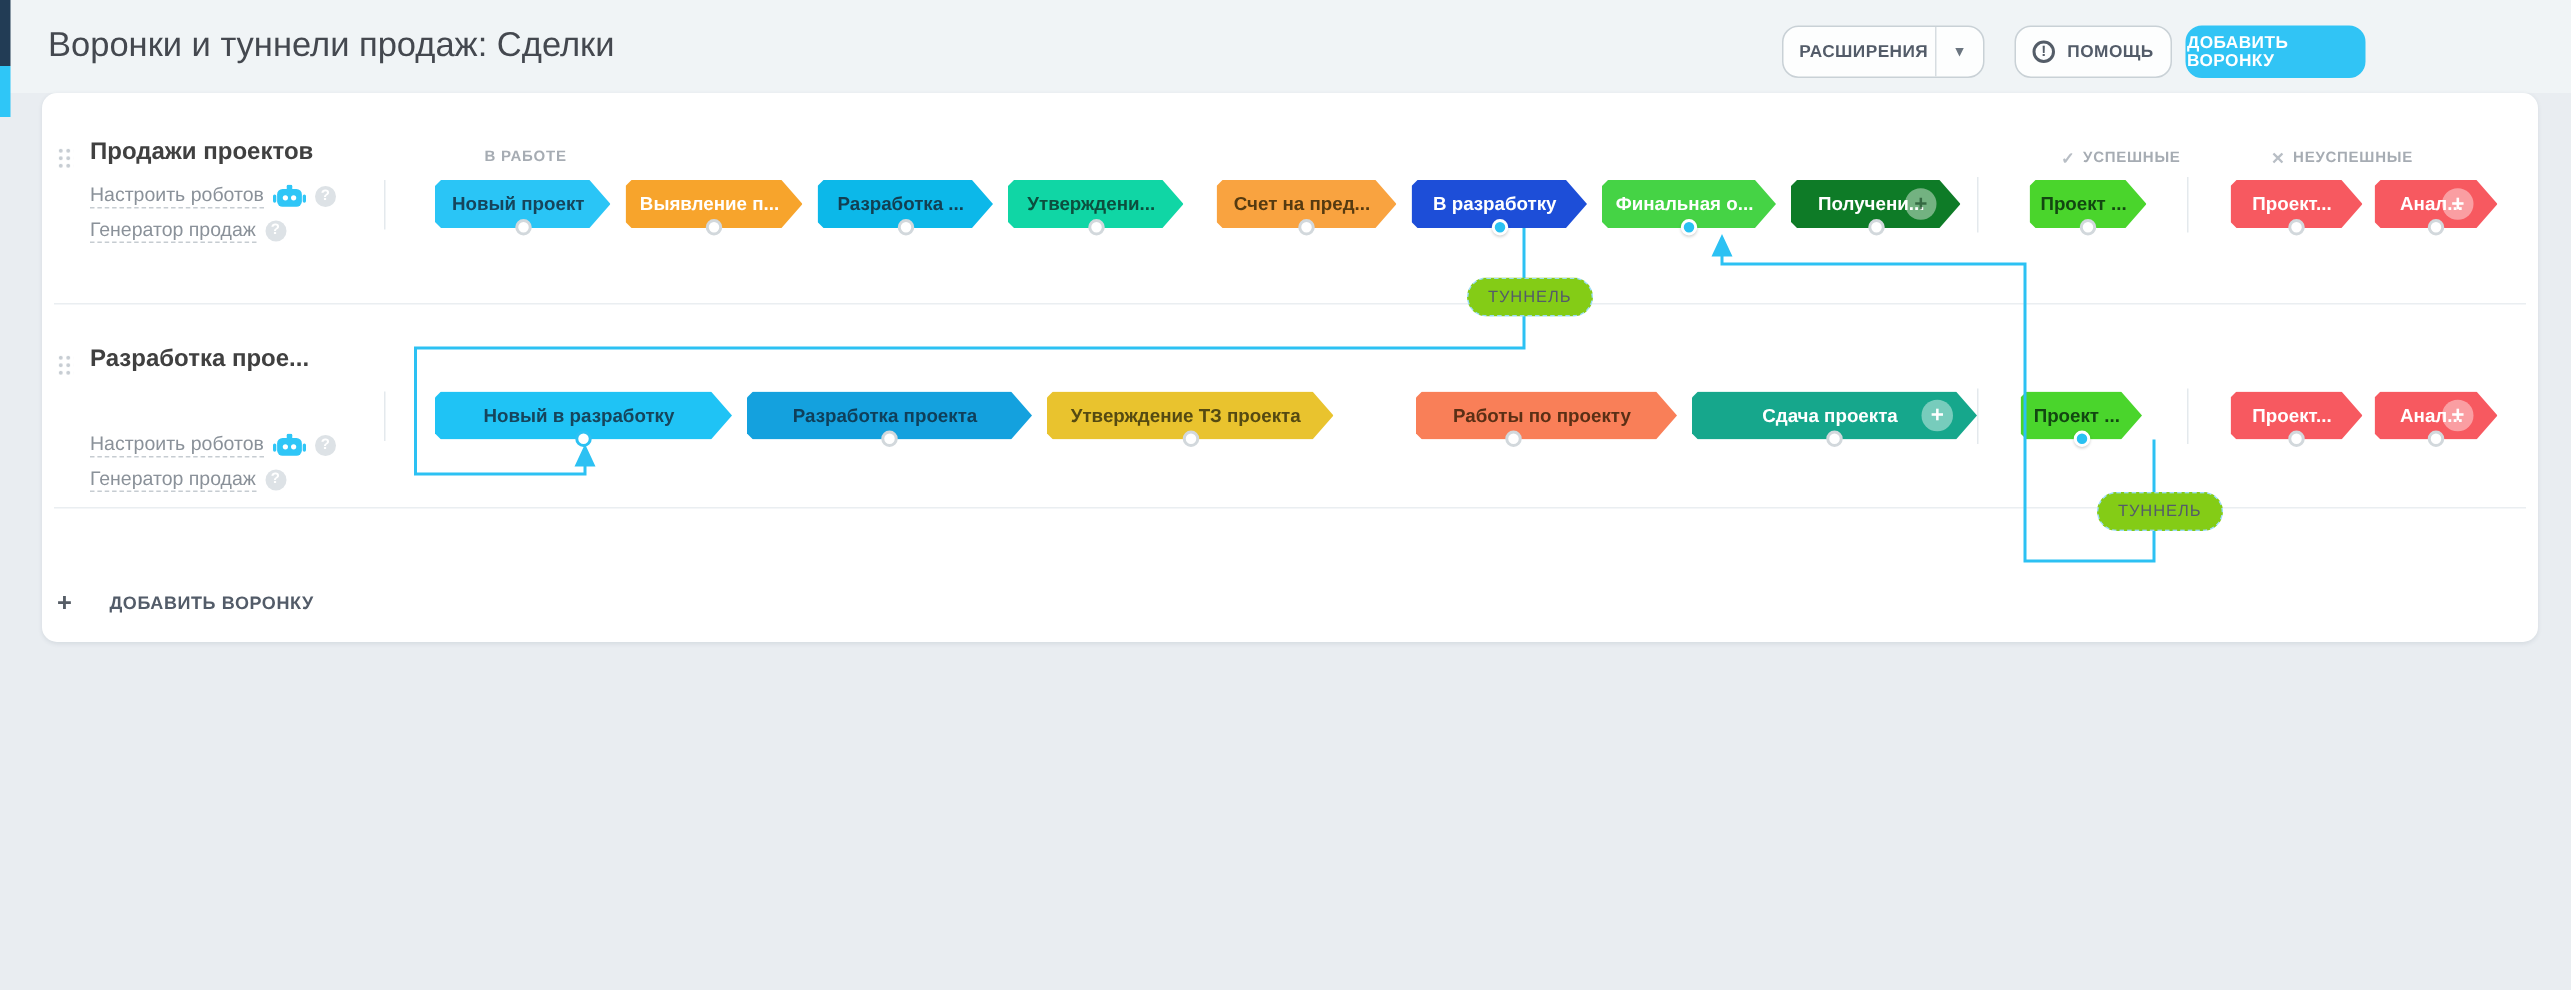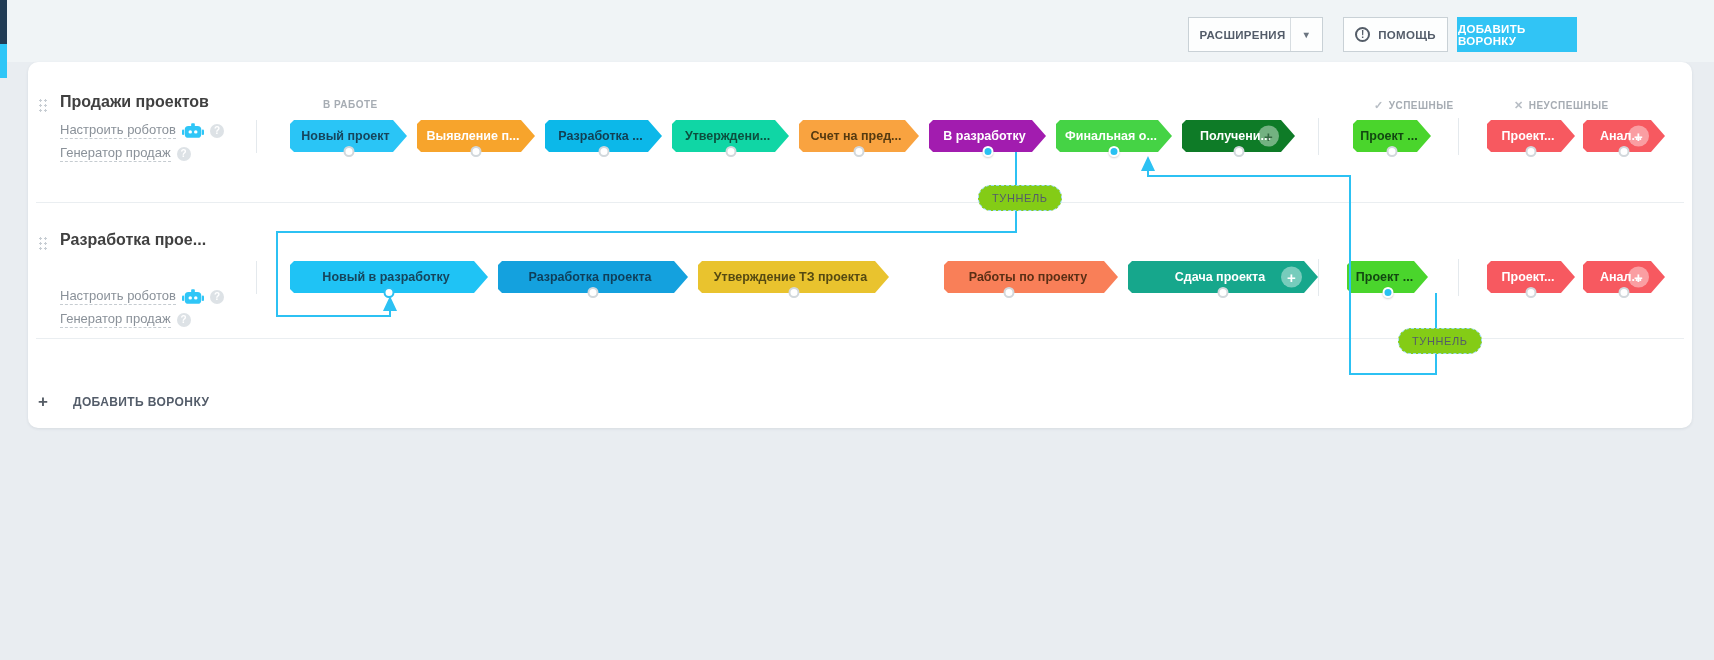--- a/index.html
+++ b/index.html
@@ -3,21 +3,21 @@
 <meta charset="utf-8">
 <style>
   html,body{margin:0;padding:0;}
   body{font-family:"Liberation Sans",sans-serif;background:#e9edf1;}
   .page{position:relative;width:1714px;height:660px;overflow:hidden;background:#e9edf1;}
   .topbar{position:absolute;left:0;top:0;width:100%;height:62px;background:#f0f4f6;}
   .strip-navy{position:absolute;left:0;top:0;width:7px;height:44px;background:#223c55;}
   .strip-cyan{position:absolute;left:0;top:44px;width:7px;height:34px;background:#2fc6f7;}
   .page-title{position:absolute;left:32px;top:16px;font-size:23px;font-weight:400;color:#44484f;}
   .hbtn{position:absolute;top:17px;height:35px;box-sizing:border-box;display:flex;align-items:center;
-        border:1px solid #c9d1d6;border-radius:0;background:#fdfefe;color:#535c69;
+        border:1px solid #c9d1d6;border-radius:11px;background:#fdfefe;color:#535c69;
         font-size:11.5px;font-weight:700;letter-spacing:.3px;cursor:pointer;}
   .btn-ext{left:1188px;width:135px;}
   .btn-ext .lbl{flex:1;text-align:center;padding-left:6px;}
   .btn-ext .caretbox{width:31px;align-self:stretch;border-left:1px solid #d7dde1;display:flex;align-items:center;justify-content:center;}
   .caret{font-size:10px;color:#6b7580;line-height:1;}
   .btn-help{left:1343px;width:105px;justify-content:center;gap:8px;}
   .exc{width:15px;height:15px;border:2px solid #545d68;border-radius:50%;display:flex;align-items:center;justify-content:center;
        font-size:10px;font-weight:700;color:#545d68;box-sizing:border-box;}
   .btn-add{left:1457px;width:120px;justify-content:center;background:#31c4f5;border-color:#31c4f5;color:#fff;}
   .card{position:absolute;left:28px;top:62px;width:1664px;height:366px;background:#fff;border-radius:10px;
@@ -55,20 +55,21 @@
   .addrow .tx{font-size:12px;font-weight:700;letter-spacing:.4px;color:#535c69;}
   .robot{display:inline-flex;}
 </style>
 </head>
 <body>
 
 <div class="page">
   <div class="topbar"></div>
   <div class="strip-navy"></div>
   <div class="strip-cyan"></div>
+  <div class="page-title">Воронки и туннели продаж: Сделки</div>
 
   <div class="hbtn btn-ext">
     <span class="lbl">РАСШИРЕНИЯ</span>
     <span class="caretbox">
       <span class="caret">▾</span>
     </span>
   </div>
   <div class="hbtn btn-help">
     <span class="exc">!</span>
     <span>ПОМОЩЬ</span>
@@ -150,28 +151,28 @@
             <span>Разработка ...</span>
           </div>
           <span class="dot open"></span>
         </div>
         <div class="stagewrap" style="width: 117px;">
           <div class="stage" style="background: rgb(16, 214, 165); color: rgb(12, 79, 62);">
             <span>Утверждени...</span>
           </div>
           <span class="dot open"></span>
         </div>
-        <div class="stagewrap" style="width: 120px;">
+        <div class="stagewrap" style="width: 120px; margin-left: 12px;">
           <div class="stage" style="background: rgb(249, 163, 64); color: rgb(85, 58, 16);">
             <span>Счет на пред...</span>
           </div>
           <span class="dot open"></span>
         </div>
         <div class="stagewrap" style="width: 117px;">
-          <div class="stage" style="background: #a21caf; color: rgb(255, 255, 255);">
+          <div class="stage" style="background: #1d4ed8; color: rgb(255, 255, 255);">
             <span>В разработку</span>
           </div>
           <span class="dot solid"></span>
         </div>
         <div class="stagewrap" style="width: 116px;">
           <div class="stage" style="background: rgb(69, 211, 69); color: rgb(255, 255, 255);">
             <span>Финальная о...</span>
           </div>
           <span class="dot solid"></span>
         </div>

